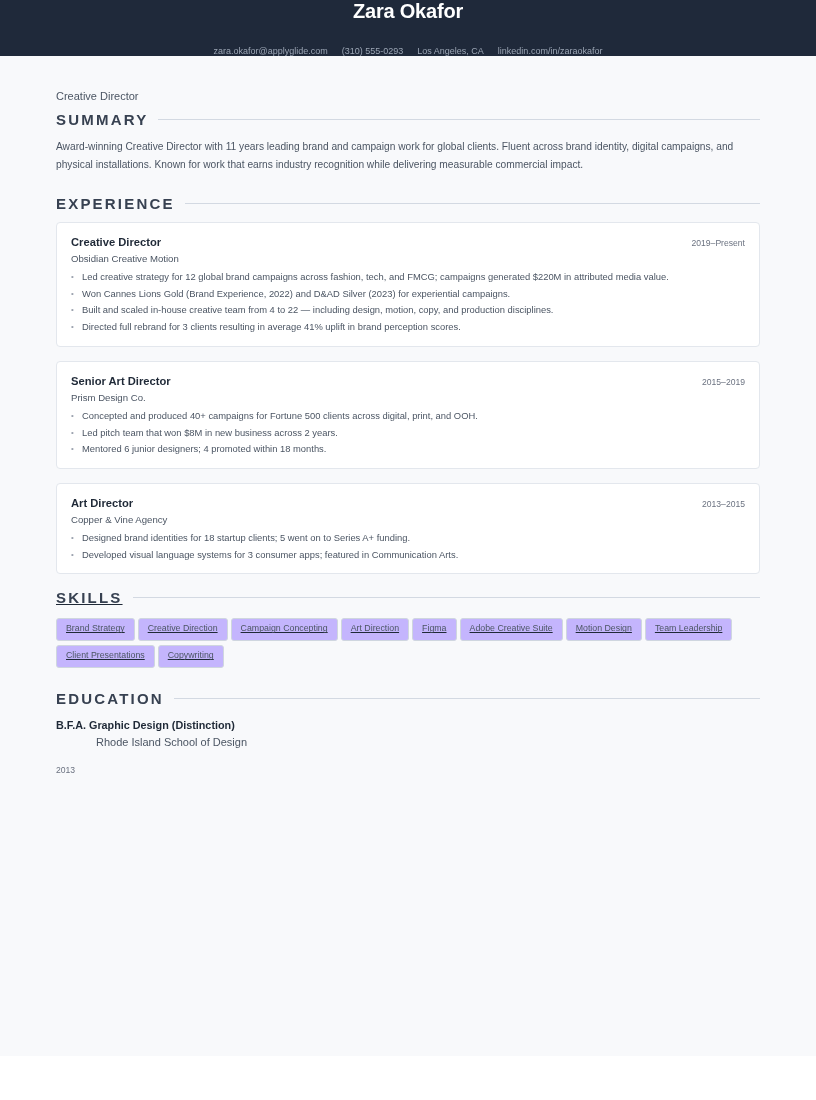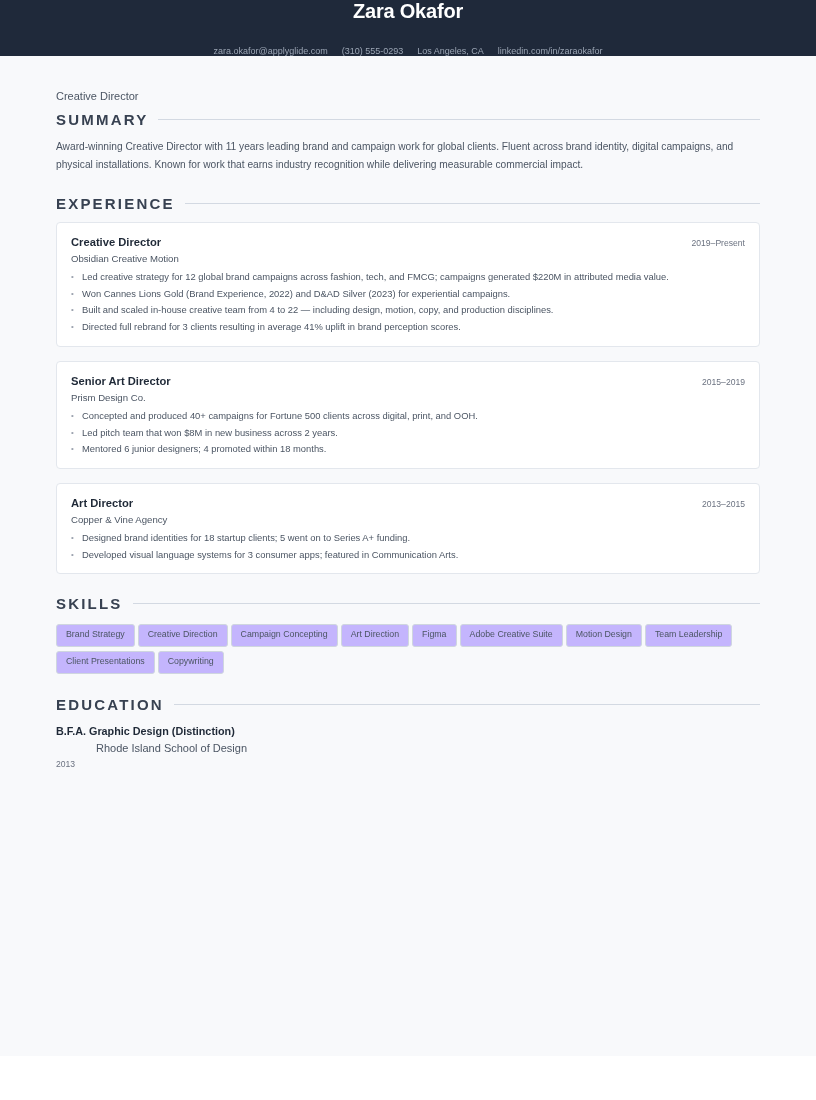--- a/index.html
+++ b/index.html
@@ -34,30 +34,30 @@
     .dates { font-size: 8.6px; color: #6b7280; }
     .company { font-size: 9.6px; color: #4b5563; margin-top: 5px; }
     .bullets { list-style: none; margin-top: 5px; }
     .bullets li {
       font-size: 9.4px; color: #4b5563; line-height: 16.7px; position: relative;
       padding-left: 11px;
     }
     .bullets li .dot {
       position: absolute; left: 0; top: 0; color: #9ca3af; font-size: 8px;
     }
-    .skills-sec { margin-top: 22px; }
+    .skills-sec { margin-top: 16px; text-decoration: underline; }
     .skills { display: flex; flex-wrap: wrap; gap: 4px 3px; margin-top: 14px; width: 704px; }
     .chip {
       font-size: 8.8px; color: #4b5563; background: #c4b5fd; border: 1px solid #cfd6df;
       border-radius: 3px; padding: 4px 9px 6px 9px; line-height: 11px;
     }
     .edu-sec { margin-top: 23px; }
     .degree { font-size: 10.8px; font-weight: bold; color: #1f2937; margin-top: 14px; }
     .school { font-size: 11px; color: #4b5563; margin-top: 5px; padding-left: 40px; }
-    .year { font-size: 8.6px; color: #6b7280; margin-top: 5px; }
+    .year { font-size: 8.6px; color: #6b7280; margin-top: 17px; }
   </style>
 </head>
 <body>
 
 <div class="page">
   <header class="header">
     <div class="name">Zara Okafor</div>
     <div class="contacts">
       <span>zara.okafor@applyglide.com</span>
       <span>(310) 555-0293</span>

